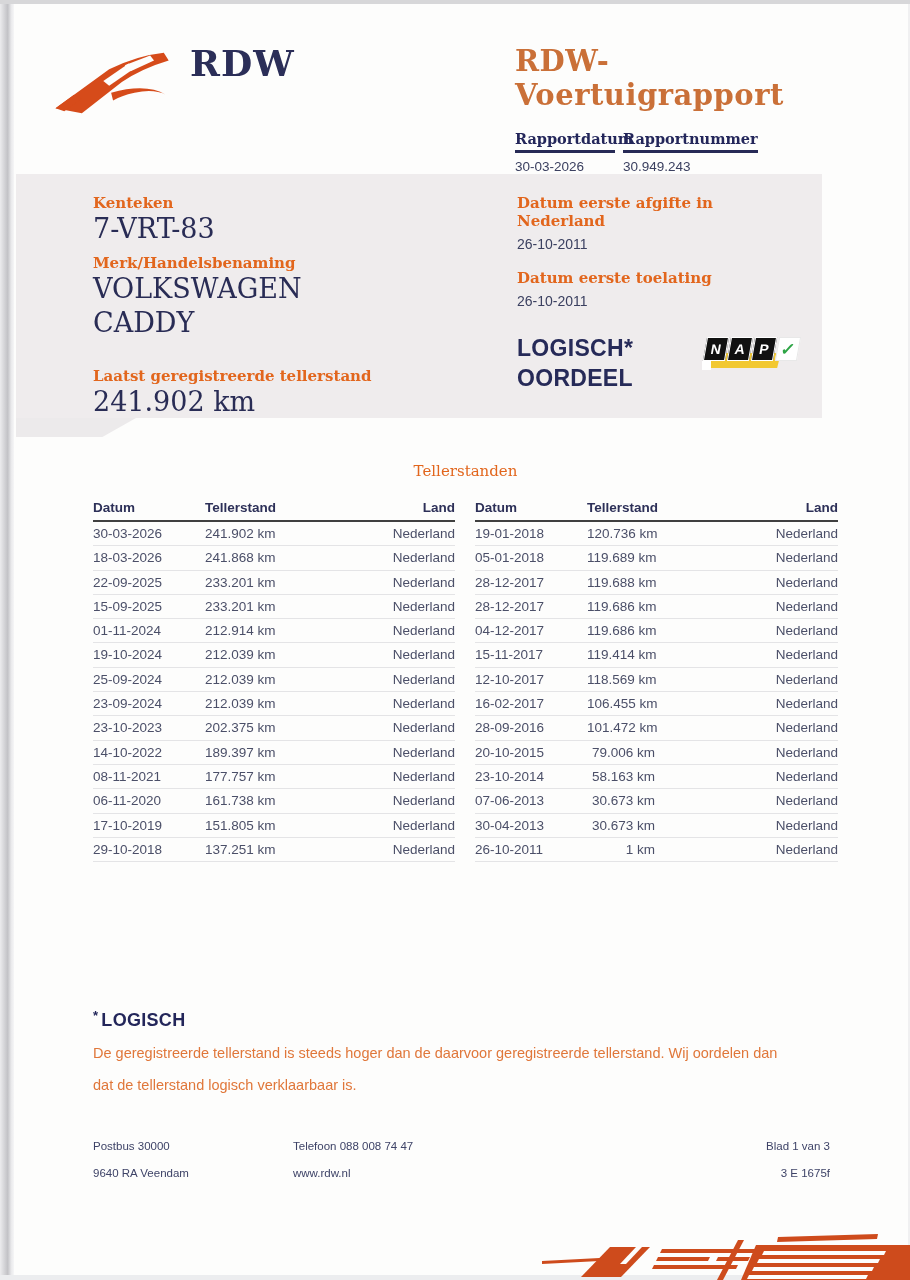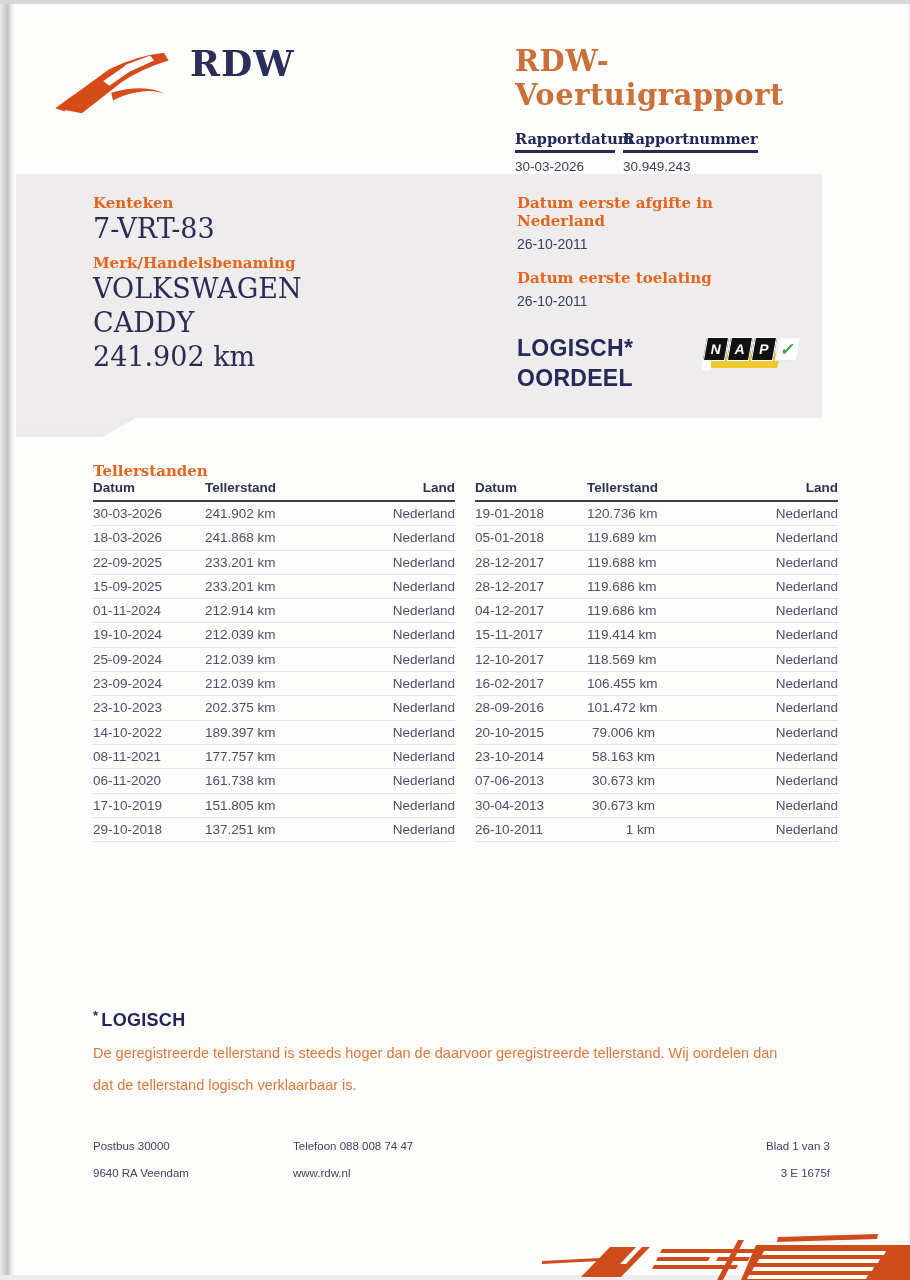--- a/index.html
+++ b/index.html
@@ -45,21 +45,21 @@
   .nap-bar{position:absolute;left:6px;bottom:3px;width:72px;height:15px;background:#f2c831;transform:skewX(-14deg);}
   .nap-sq{position:absolute;left:1px;bottom:1px;width:9px;height:9px;background:#fff;}
   .nap-tiles{position:absolute;left:4px;top:2px;display:flex;gap:2px;}
   .nap-tile{width:20px;height:22px;background:#111;color:#fff;font-weight:700;font-size:14px;
             display:flex;align-items:center;justify-content:center;transform:skewX(-10deg);
             border:1px solid #fff;}
   .nap-tile.check{background:#fff;color:#2ea546;font-size:17px;border:1px solid #e8e8e8;}
 
   
   .tables{position:absolute;left:93px;top:462px;width:745px;}
-  .section-title{font-family:"DejaVu Serif", serif;font-weight:700;font-size:15px;color:#e2661d;margin-bottom:0;}
+  .section-title{font-family:"DejaVu Serif", serif;font-weight:400;font-size:15px;color:#e2661d;margin-bottom:20px;text-align:center;}
   .tables-row{display:flex;gap:20px;}
   .vtable{width:362px;}
   .vtable.right{width:363px;}
   .thead,.trow{display:grid;grid-template-columns:112px 68px 1fr;}
   .thead{border-bottom:2px solid #404040;padding-bottom:5px;}
   .th{font-weight:700;font-size:13.5px;color:#2d3058;}
   .th.c1{white-space:nowrap;overflow:visible;}
   .th.c2{text-align:right;}
   .trow{border-bottom:1px solid #e4e4e6;}
   .tcell{font-size:13.5px;color:#4b4f68;line-height:23.3px;white-space:nowrap;}
@@ -114,20 +114,21 @@
     </div>
   </div>
 
   <section class="panel">
     <div class="panel-left">
       <div class="f-label">Kenteken</div>
       <div class="f-value-big">7-VRT-83</div>
       <div class="f-label mt8">Merk/Handelsbenaming</div>
       <div class="f-value-big">VOLKSWAGEN</div>
       <div class="f-value-big">CADDY</div>
+      <div class="f-label mt26">Laatst geregistreerde tellerstand</div>
       <div class="f-value-big">241.902 km</div>
     </div>
     <div class="panel-right">
       <div class="f-label">Datum eerste afgifte in Nederland</div>
       <div class="f-value-sm">26-10-2011</div>
       <div class="f-label mt16">Datum eerste toelating</div>
       <div class="f-value-sm">26-10-2011</div>
       <div class="verdict-row">
         <div class="verdict-text">
           <div>LOGISCH*</div>

